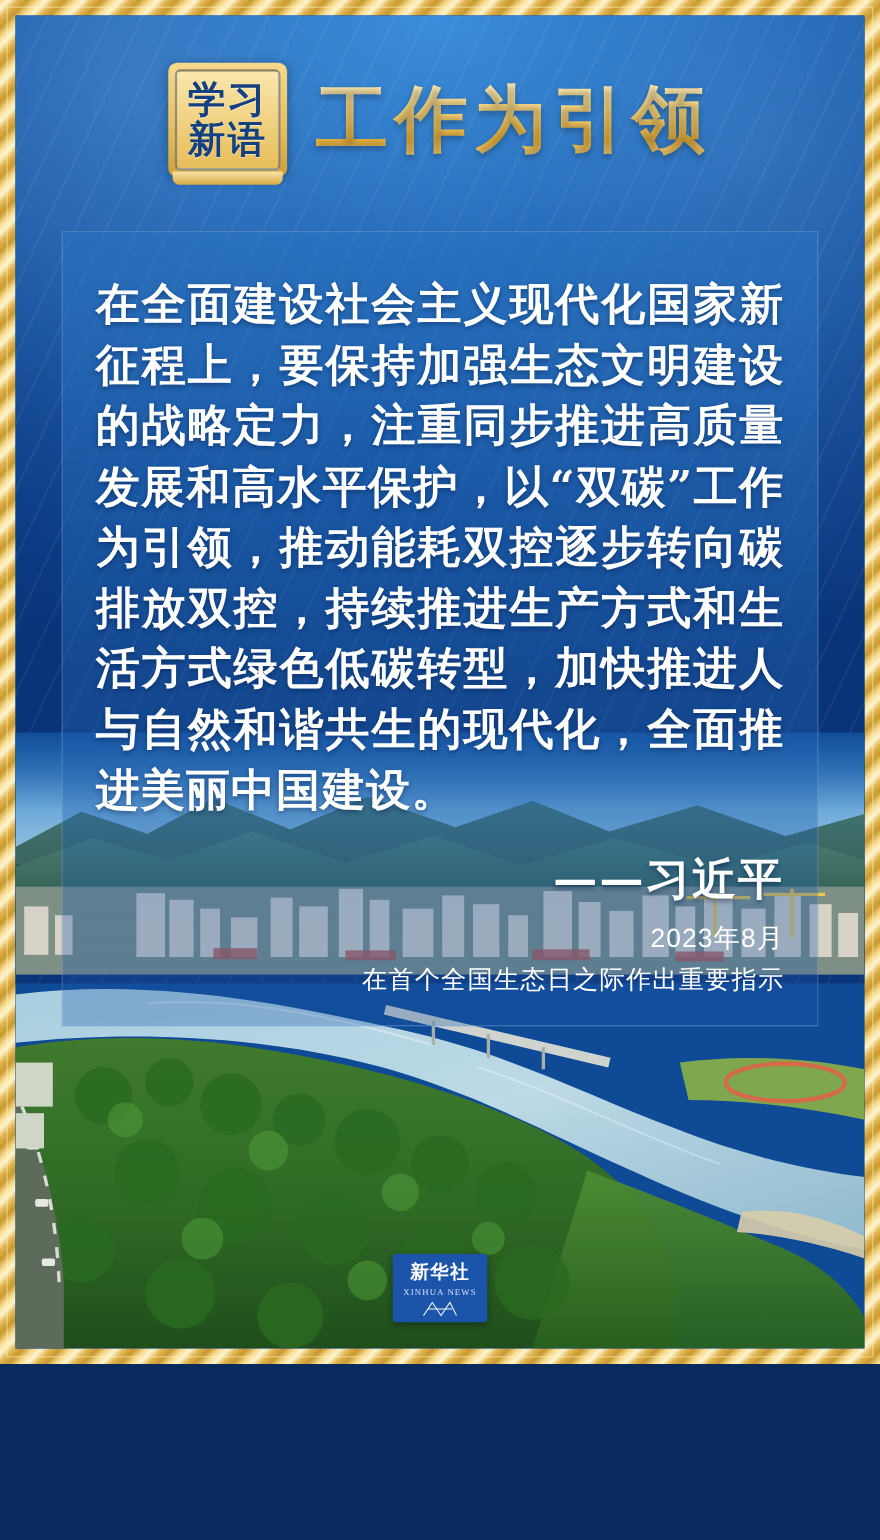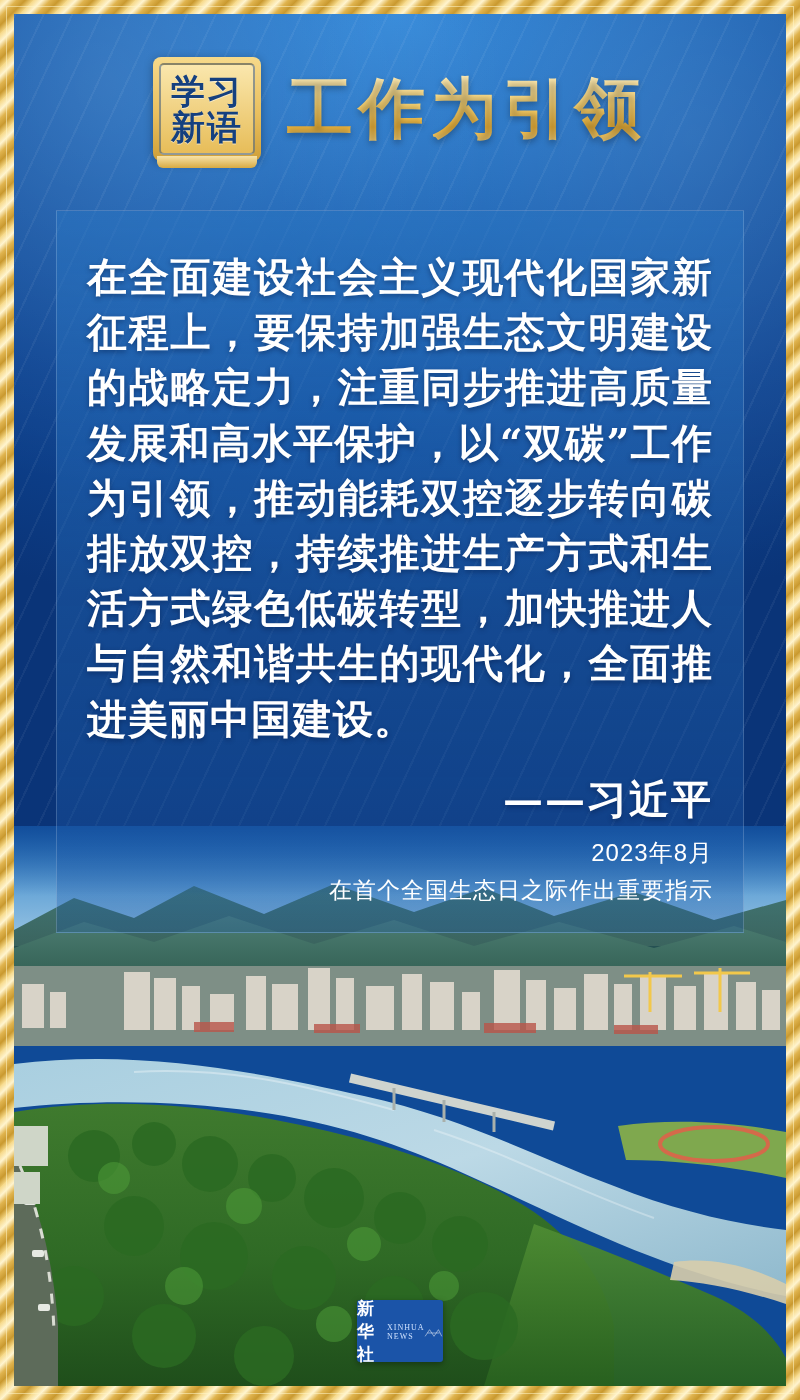--- a/index.html
+++ b/index.html
@@ -7,21 +7,21 @@
     padding: 0;
     background: #0a2a5e;
   }
   body {
     font-family: "Liberation Sans", "DejaVu Sans", sans-serif;
   }
 
   .poster {
     position: relative;
     width: 800px;
-    height: 1400px;
+    height: 1240px;
     overflow: hidden;
     background: #c2410c;
   }
 
   
   .gold-frame {
     position: absolute;
     inset: 0;
     padding: 14px;
     box-sizing: border-box;
@@ -200,21 +200,21 @@
   .agency {
     position: absolute;
     left: 50%;
     transform: translateX(-50%);
     bottom: 24px;
     width: 86px;
     height: 62px;
     background: #1b54a8;
     border-radius: 3px;
     display: flex;
-    flex-direction: row;
+    flex-direction: column;
     align-items: center;
     justify-content: center;
     z-index: 6;
     box-shadow: 0 2px 6px rgba(0,0,0,.35);
   }
   .agency .cn {
     color: #ffffff;
     font-size: 17px;
     font-weight: bold;
     letter-spacing: 1px;

